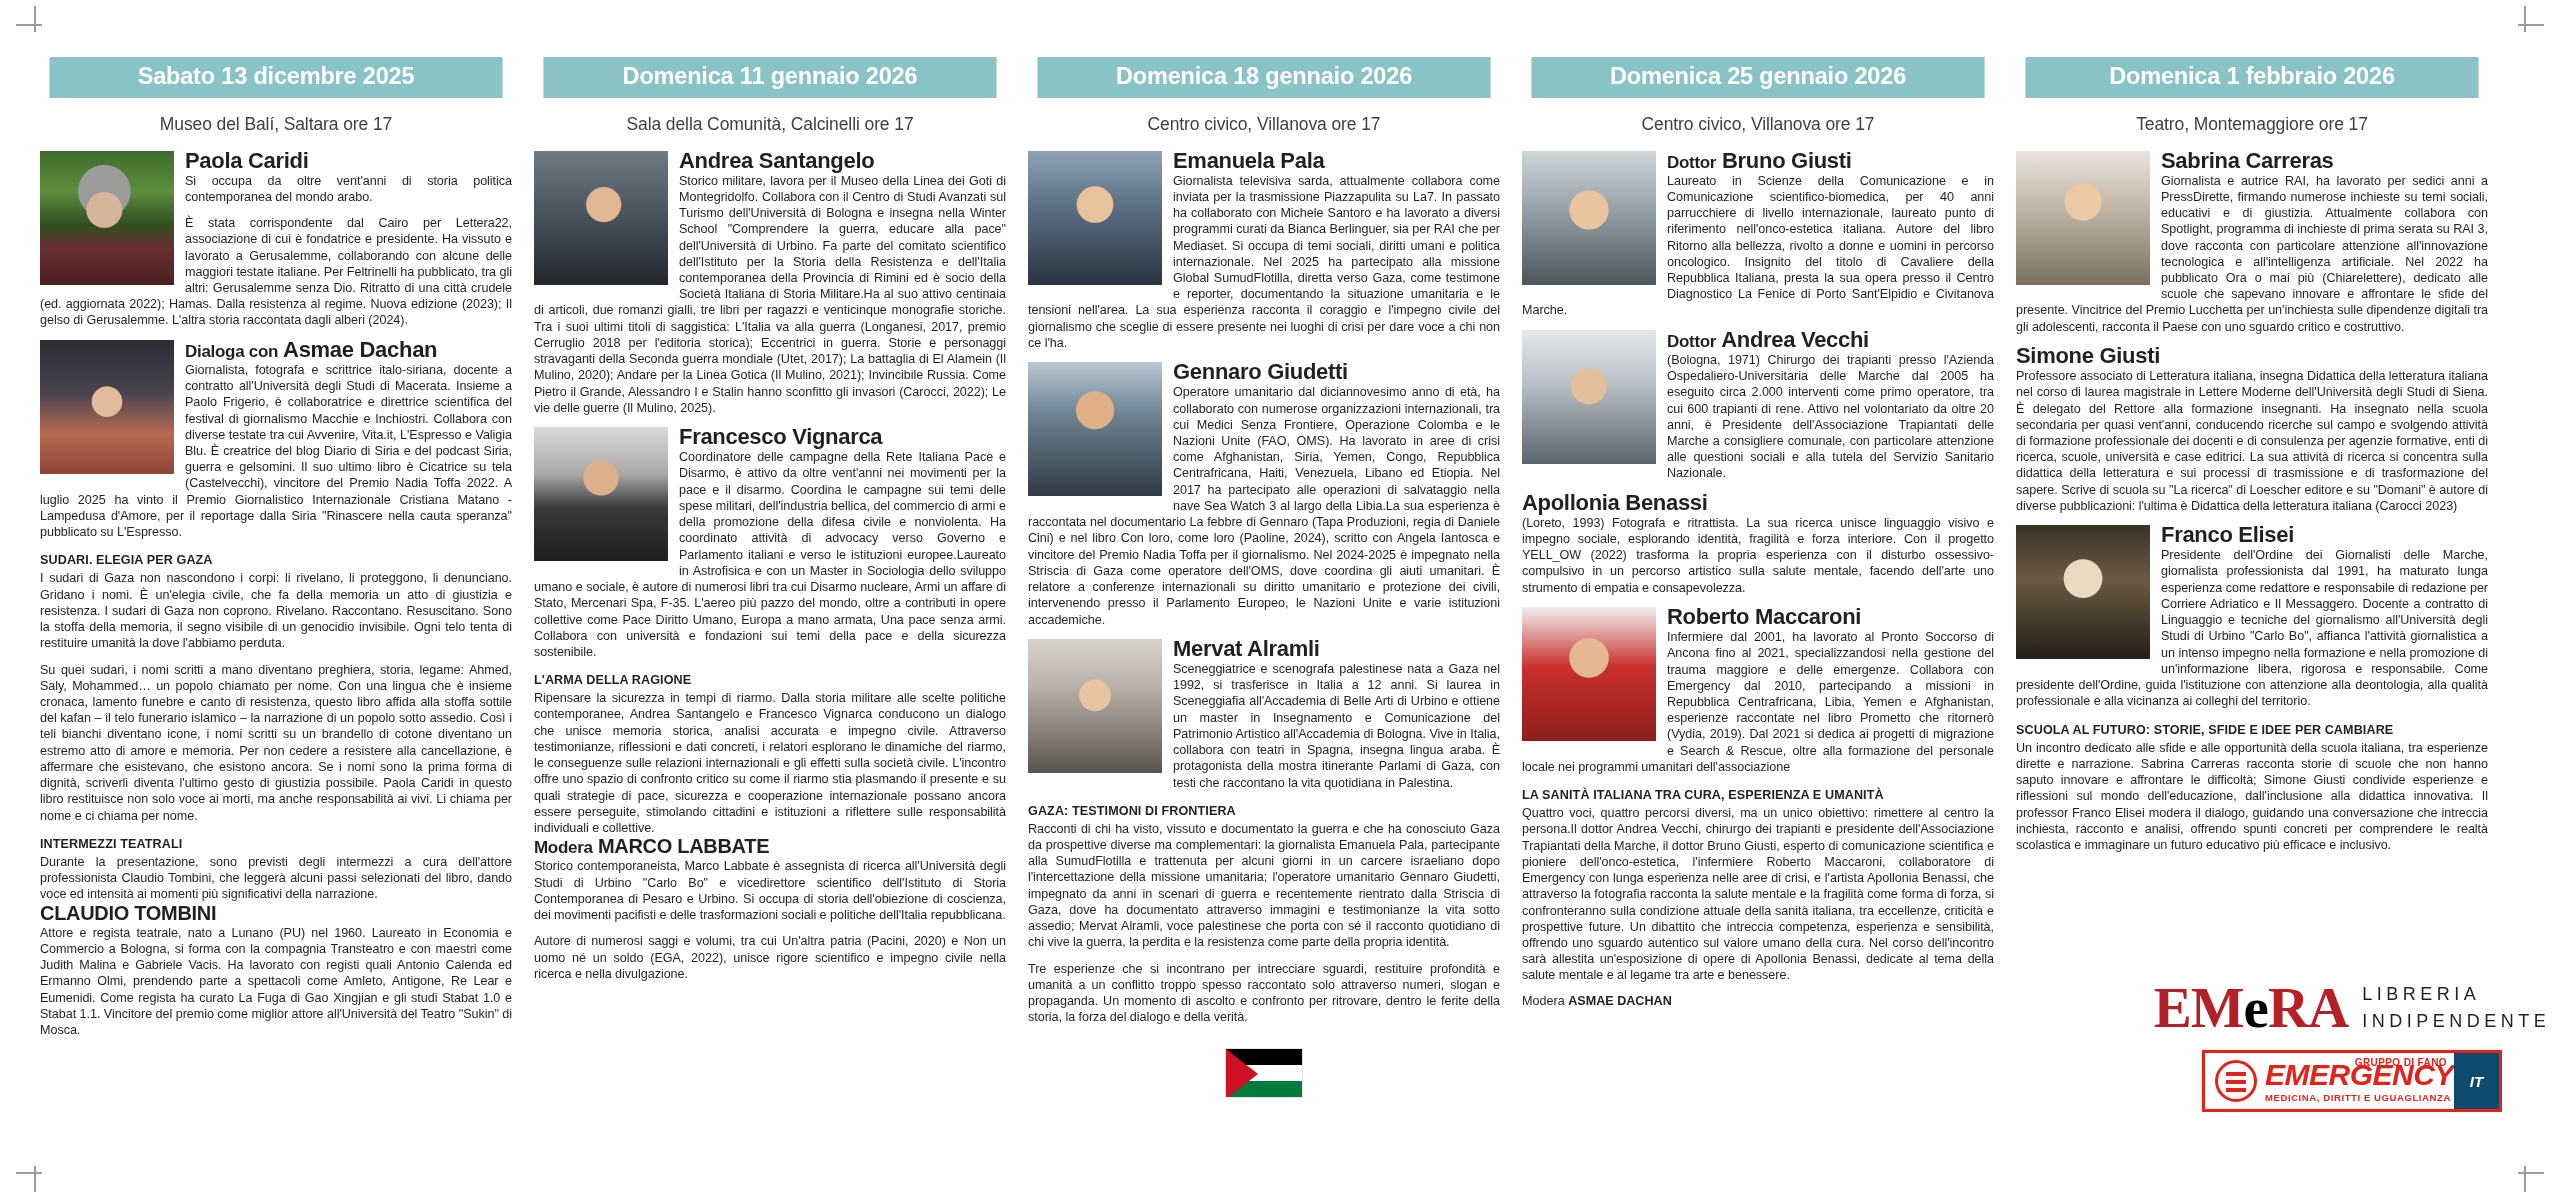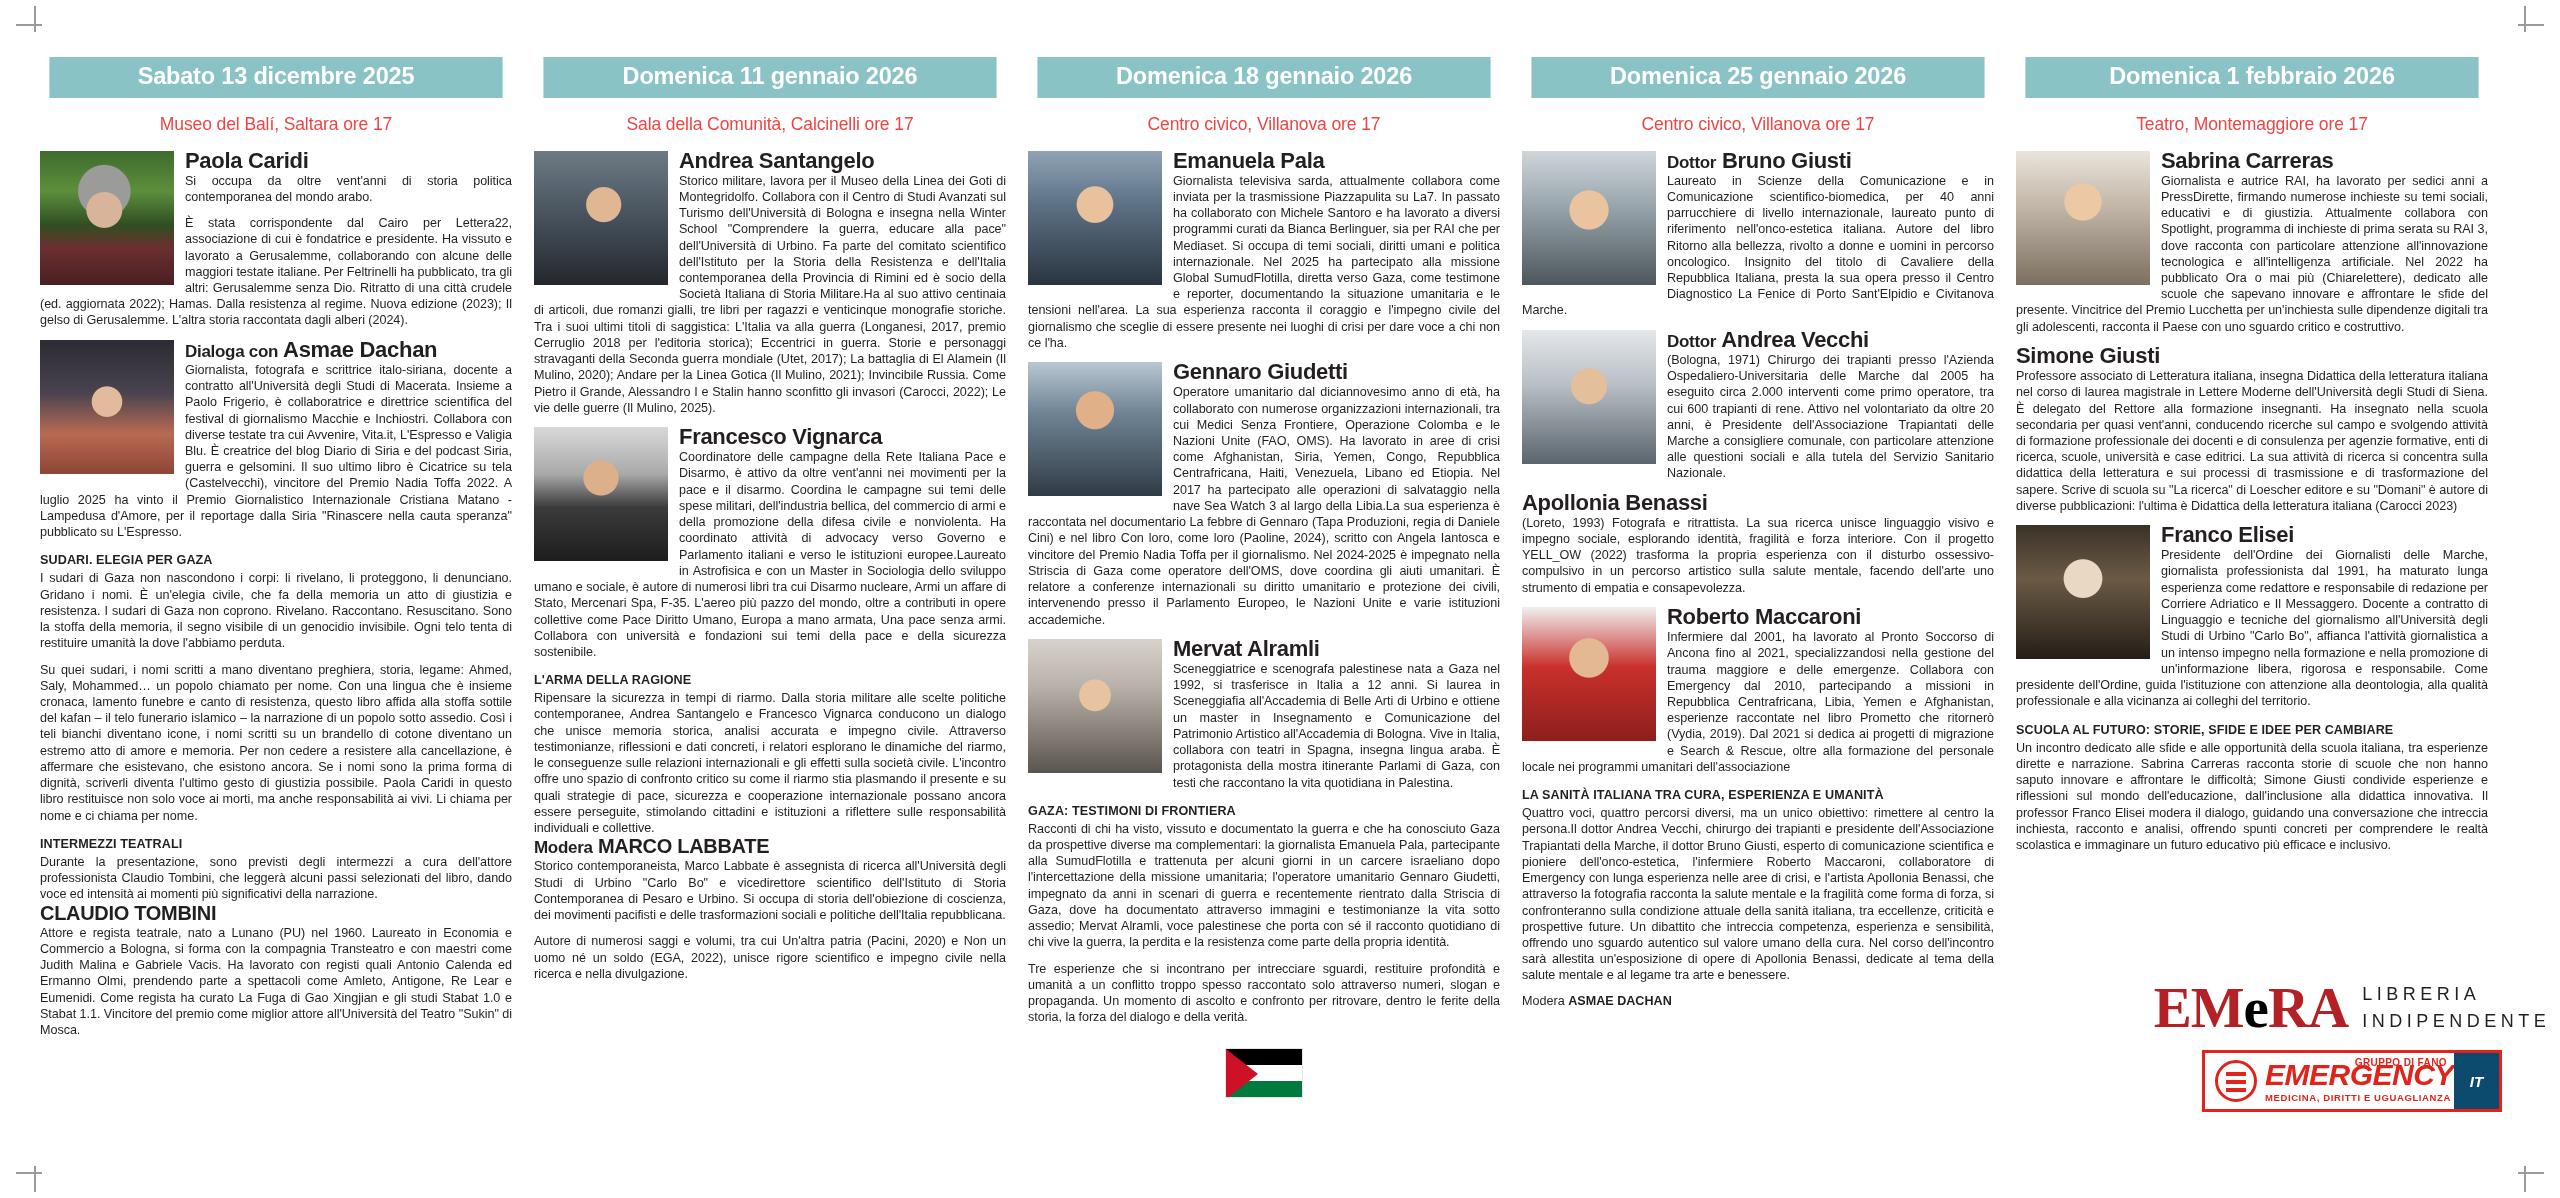--- a/index.html
+++ b/index.html
@@ -50,21 +50,21 @@
     line-height:1.0;
     font-stretch:condensed;
     transform:scaleX(0.96);
     transform-origin:center;
   }
 
   .venue {
     font-size:17.5px;
     text-align:center;
     margin:16px 0 14px 0;
-    color:#ef4444;
+    color:#404040;
     letter-spacing:-0.1px;
   }
 
   .speaker { margin-bottom:9px; overflow:hidden; }
 
   .portrait {
     width:134px; height:134px;
     float:left;
     margin:2px 11px 4px 0;
     background:#cfcfcf;

